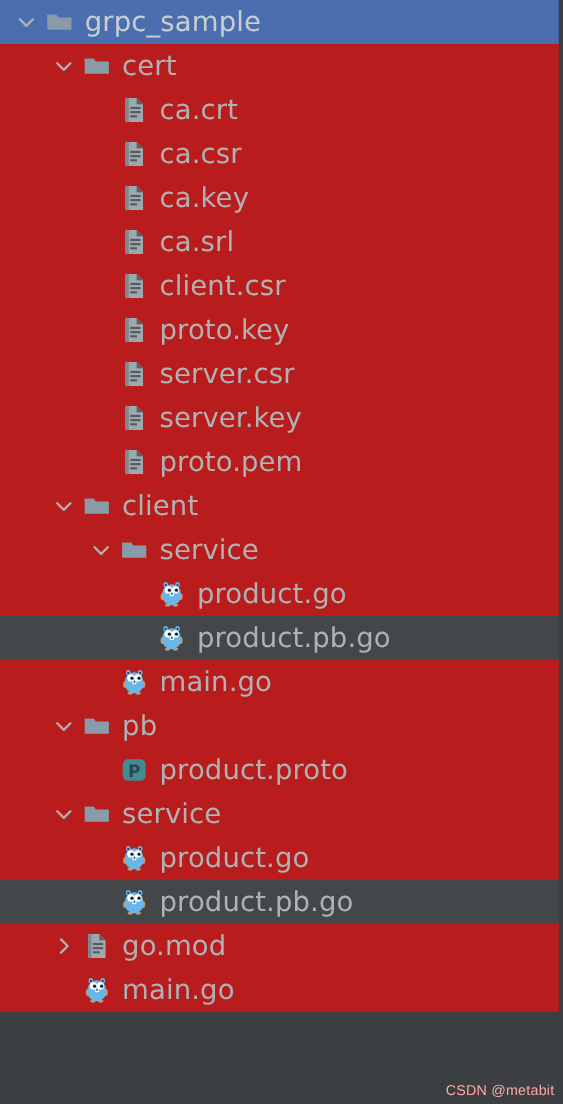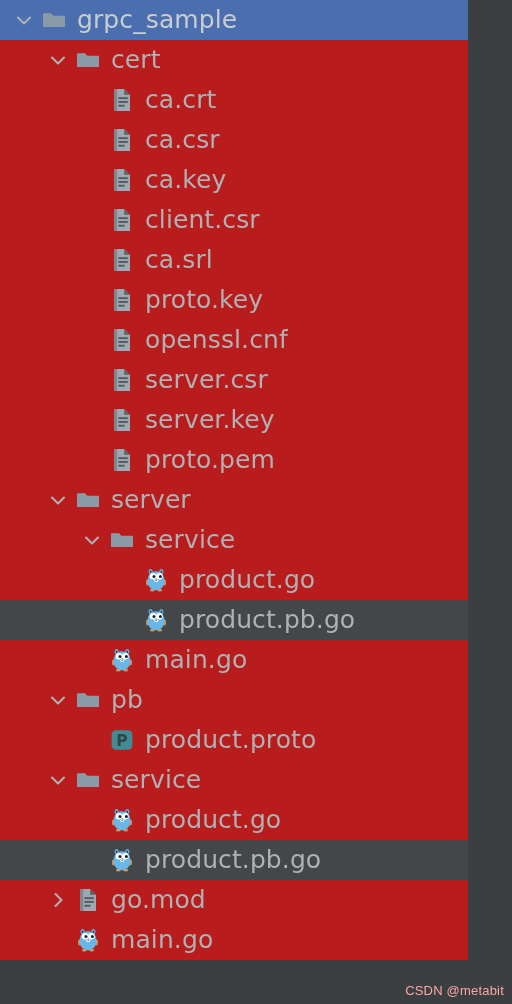--- a/index.html
+++ b/index.html
@@ -9,21 +9,21 @@
   body {
     width: 512px;
     height: 1004px;
     background: #3C3F41;
     font-family: "DejaVu Sans", sans-serif;
     overflow: hidden;
     position: relative;
     -webkit-font-smoothing: antialiased;
   }
   #tree {
-    width: 468px;
+    width: 508px;
     height: 1004px;
     position: relative;
   }
   .row {
     height: 40px;
     display: flex;
     align-items: center;
     position: relative;
     white-space: nowrap;
     background: #b91c1c;
@@ -164,80 +164,65 @@
       <span class="icon">
         <svg width="26" height="26" viewBox="0 0 26 26" aria-hidden="true">
           <path d="M5 2 h10.2 L21 7.8 V24 H5 Z" fill="#9FA8B0"></path>
           <path d="M15.2 2 L21 7.8 h-5.8 Z" fill="#5B6165"></path>
           <rect x="5" y="2" width="3.1" height="22" fill="#7E878E"></rect>
           <rect x="9.4" y="10.2" width="9.4" height="1.9" fill="#545A5E"></rect>
           <rect x="9.4" y="14.0" width="9.4" height="1.9" fill="#545A5E"></rect>
           <rect x="9.4" y="17.8" width="6.2" height="1.9" fill="#545A5E"></rect>
         </svg>
       </span>
+      <span class="label">ca.srl</span>
+    </div>
+    <div class="row">
+      <div class="indent" style="width: 77px;"></div>
+      <span class="twisty"></span>
+      <span class="icon">
+        <svg width="26" height="26" viewBox="0 0 26 26" aria-hidden="true">
+          <path d="M5 2 h10.2 L21 7.8 V24 H5 Z" fill="#9FA8B0"></path>
+          <path d="M15.2 2 L21 7.8 h-5.8 Z" fill="#5B6165"></path>
+          <rect x="5" y="2" width="3.1" height="22" fill="#7E878E"></rect>
+          <rect x="9.4" y="10.2" width="9.4" height="1.9" fill="#545A5E"></rect>
+          <rect x="9.4" y="14.0" width="9.4" height="1.9" fill="#545A5E"></rect>
+          <rect x="9.4" y="17.8" width="6.2" height="1.9" fill="#545A5E"></rect>
+        </svg>
+      </span>
       <span class="label">client.csr</span>
     </div>
     <div class="row">
       <div class="indent" style="width: 77px;"></div>
       <span class="twisty"></span>
       <span class="icon">
         <svg width="26" height="26" viewBox="0 0 26 26" aria-hidden="true">
           <path d="M5 2 h10.2 L21 7.8 V24 H5 Z" fill="#9FA8B0"></path>
           <path d="M15.2 2 L21 7.8 h-5.8 Z" fill="#5B6165"></path>
           <rect x="5" y="2" width="3.1" height="22" fill="#7E878E"></rect>
           <rect x="9.4" y="10.2" width="9.4" height="1.9" fill="#545A5E"></rect>
           <rect x="9.4" y="14.0" width="9.4" height="1.9" fill="#545A5E"></rect>
           <rect x="9.4" y="17.8" width="6.2" height="1.9" fill="#545A5E"></rect>
         </svg>
       </span>
-      <span class="label">ca.srl</span>
-    </div>
-    <div class="row">
-      <div class="indent" style="width: 77px;"></div>
-      <span class="twisty"></span>
-      <span class="icon">
-        <svg width="26" height="26" viewBox="0 0 26 26" aria-hidden="true">
-          <path d="M5 2 h10.2 L21 7.8 V24 H5 Z" fill="#9FA8B0"></path>
-          <path d="M15.2 2 L21 7.8 h-5.8 Z" fill="#5B6165"></path>
-          <rect x="5" y="2" width="3.1" height="22" fill="#7E878E"></rect>
-          <rect x="9.4" y="10.2" width="9.4" height="1.9" fill="#545A5E"></rect>
-          <rect x="9.4" y="14.0" width="9.4" height="1.9" fill="#545A5E"></rect>
-          <rect x="9.4" y="17.8" width="6.2" height="1.9" fill="#545A5E"></rect>
-        </svg>
-      </span>
       <span class="label">proto.key</span>
     </div>
     <div class="row">
       <div class="indent" style="width: 77px;"></div>
       <span class="twisty"></span>
       <span class="icon">
         <svg width="26" height="26" viewBox="0 0 26 26" aria-hidden="true">
           <path d="M5 2 h10.2 L21 7.8 V24 H5 Z" fill="#9FA8B0"></path>
           <path d="M15.2 2 L21 7.8 h-5.8 Z" fill="#5B6165"></path>
           <rect x="5" y="2" width="3.1" height="22" fill="#7E878E"></rect>
           <rect x="9.4" y="10.2" width="9.4" height="1.9" fill="#545A5E"></rect>
           <rect x="9.4" y="14.0" width="9.4" height="1.9" fill="#545A5E"></rect>
           <rect x="9.4" y="17.8" width="6.2" height="1.9" fill="#545A5E"></rect>
         </svg>
       </span>
-      <span class="label">openssl.cnf</span>
-    </div>
-    <div class="row">
-      <div class="indent" style="width: 77px;"></div>
-      <span class="twisty"></span>
-      <span class="icon">
-        <svg width="26" height="26" viewBox="0 0 26 26" aria-hidden="true">
-          <path d="M5 2 h10.2 L21 7.8 V24 H5 Z" fill="#9FA8B0"></path>
-          <path d="M15.2 2 L21 7.8 h-5.8 Z" fill="#5B6165"></path>
-          <rect x="5" y="2" width="3.1" height="22" fill="#7E878E"></rect>
-          <rect x="9.4" y="10.2" width="9.4" height="1.9" fill="#545A5E"></rect>
-          <rect x="9.4" y="14.0" width="9.4" height="1.9" fill="#545A5E"></rect>
-          <rect x="9.4" y="17.8" width="6.2" height="1.9" fill="#545A5E"></rect>
-        </svg>
-      </span>
       <span class="label">server.csr</span>
     </div>
     <div class="row">
       <div class="indent" style="width: 77px;"></div>
       <span class="twisty"></span>
       <span class="icon">
         <svg width="26" height="26" viewBox="0 0 26 26" aria-hidden="true">
           <path d="M5 2 h10.2 L21 7.8 V24 H5 Z" fill="#9FA8B0"></path>
           <path d="M15.2 2 L21 7.8 h-5.8 Z" fill="#5B6165"></path>
           <rect x="5" y="2" width="3.1" height="22" fill="#7E878E"></rect>
@@ -269,21 +254,21 @@
         <svg width="22" height="22" viewBox="0 0 22 22" aria-hidden="true">
           <path d="M5 8.5 L11 14.5 L17 8.5" fill="none" stroke="#AFB1B3" stroke-width="2.1" stroke-linecap="round" stroke-linejoin="round"></path>
         </svg>
       </span>
       <span class="icon">
         <svg width="26" height="26" viewBox="0 0 26 26" aria-hidden="true">
           <path d="M2 6.5 h8.2 l1.9 2.3 H24 v11.2 H2 Z" fill="#8A9BA8"></path>
           <path d="M2 6.5 h8.2 l1.9 2.3 H2 Z" fill="#8A9BA8"></path>
         </svg>
       </span>
-      <span class="label">server</span>
+      <span class="label">client</span>
     </div>
     <div class="row">
       <div class="indent" style="width: 77px;"></div>
       <span class="twisty">
         <svg width="22" height="22" viewBox="0 0 22 22" aria-hidden="true">
           <path d="M5 8.5 L11 14.5 L17 8.5" fill="none" stroke="#AFB1B3" stroke-width="2.1" stroke-linecap="round" stroke-linejoin="round"></path>
         </svg>
       </span>
       <span class="icon">
         <svg width="26" height="26" viewBox="0 0 26 26" aria-hidden="true">

